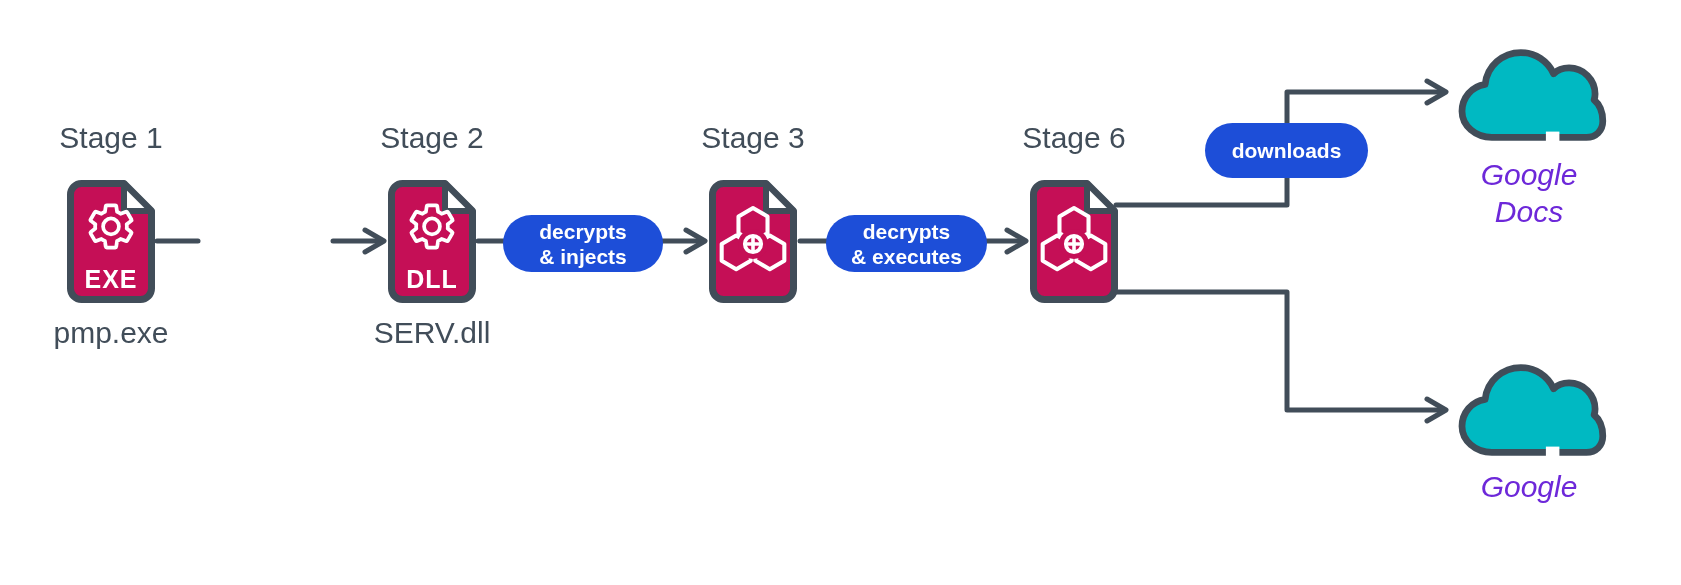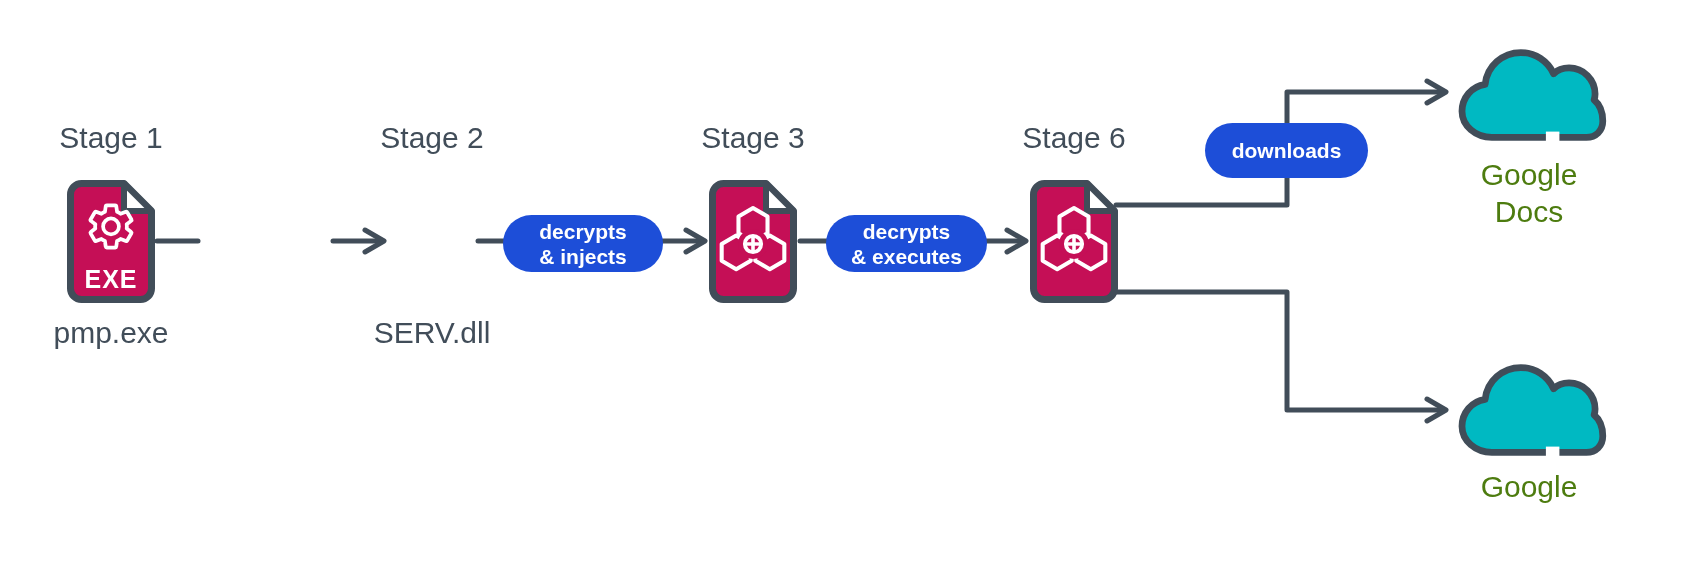--- a/index.html
+++ b/index.html
@@ -11,21 +11,21 @@
   .stage-title{
     position:absolute;transform:translateX(-50%);
     font-size:30px;line-height:36px;white-space:nowrap;color:#414d59;
   }
   .file-label{
     position:absolute;transform:translateX(-50%);
     font-size:30px;line-height:37px;text-align:right;white-space:pre-line;color:#414d59;
   }
   .cloud-label{
     position:absolute;transform:translateX(-50%);
-    font-size:30px;line-height:37px;text-align:center;white-space:pre-line;color:#4d7c0f;
+    font-size:30px;line-height:37px;text-align:center;white-space:pre-line;color:#6d28d9;font-style:italic;
   }
   .pill{
     position:absolute;background:#1d4ed8;color:#ffffff;border-radius:29px;
     display:flex;align-items:center;justify-content:center;text-align:center;
     font-size:21px;line-height:25px;font-weight:600;white-space:pre-line;z-index:3;
   }
   .icon{position:absolute;width:92px;height:127px;z-index:2;}
   .cloud{position:absolute;width:155px;height:108px;z-index:2;}
   .icon svg,.cloud svg{display:block;width:100%;height:100%;}
   .badge{font-family:"Liberation Sans","DejaVu Sans",sans-serif;font-weight:bold;}
@@ -86,20 +86,27 @@
   <div class="icon" style="left:65px;top:178px">
     <svg viewBox="0 0 92 127">
       <use href="#doc-base"></use>
       <use href="#gear-glyph"></use>
       <text class="badge" x="46" y="110" text-anchor="middle" font-size="25" letter-spacing="1" fill="#ffffff">EXE</text>
     </svg>
   </div>
   <div class="file-label" style="left:111px;top:314px">pmp.exe</div>
 
   <div class="stage-title" style="left:432px;top:120px">Stage 2</div>
+  <div class="icon" style="left:386px;top:178px">
+    <svg viewBox="0 0 92 127">
+      <use href="#doc-base"></use>
+      <use href="#gear-glyph"></use>
+      <text class="badge" x="46" y="110" text-anchor="middle" font-size="25" letter-spacing="1" fill="#ffffff">DLL</text>
+    </svg>
+  </div>
   <div class="file-label" style="left:432px;top:314px">SERV.dll</div>
 
   <div class="stage-title" style="left:753px;top:120px">Stage 3</div>
   <div class="icon" style="left:707px;top:178px">
     <svg viewBox="0 0 92 127">
       <use href="#doc-base"></use>
       <use href="#bio-glyph" transform="translate(-9.2,-6) scale(1.2)"></use>
     </svg>
   </div>
 

